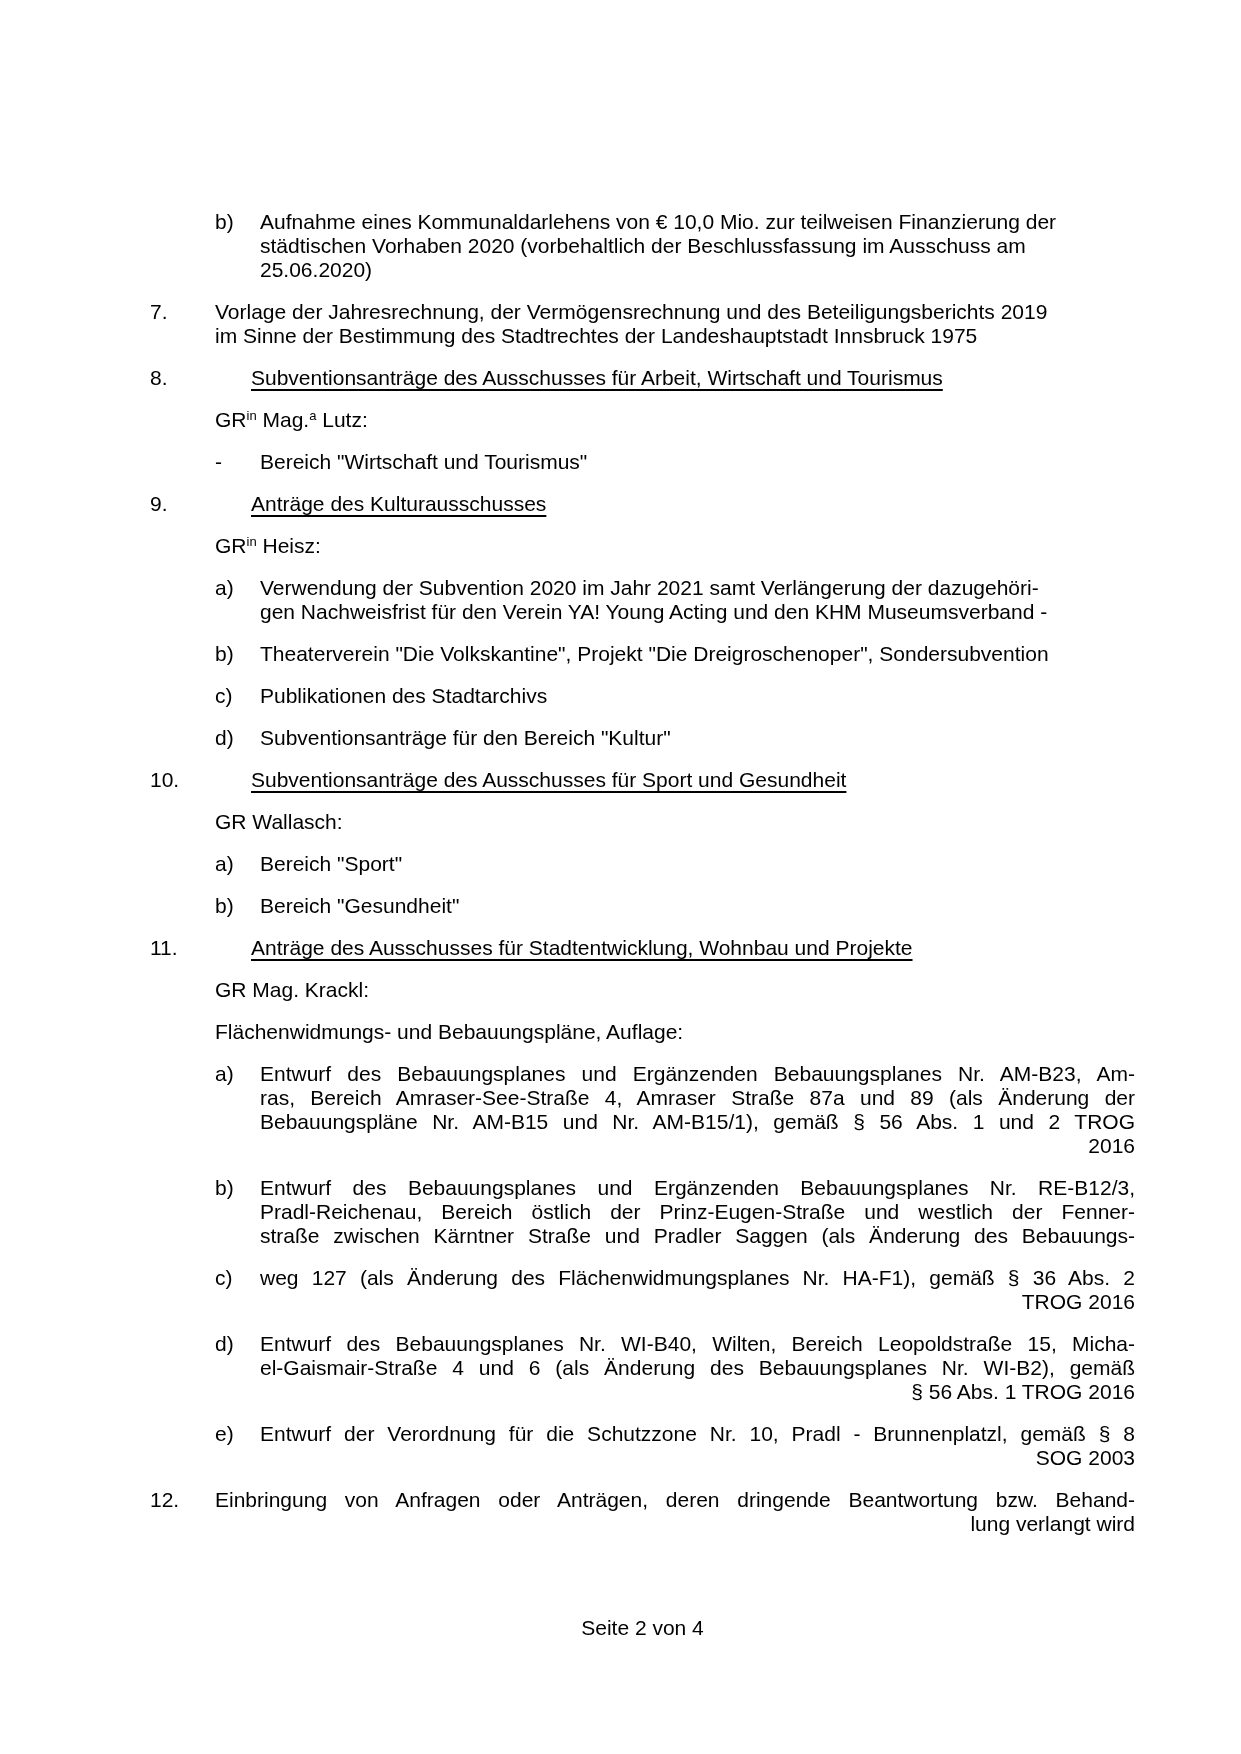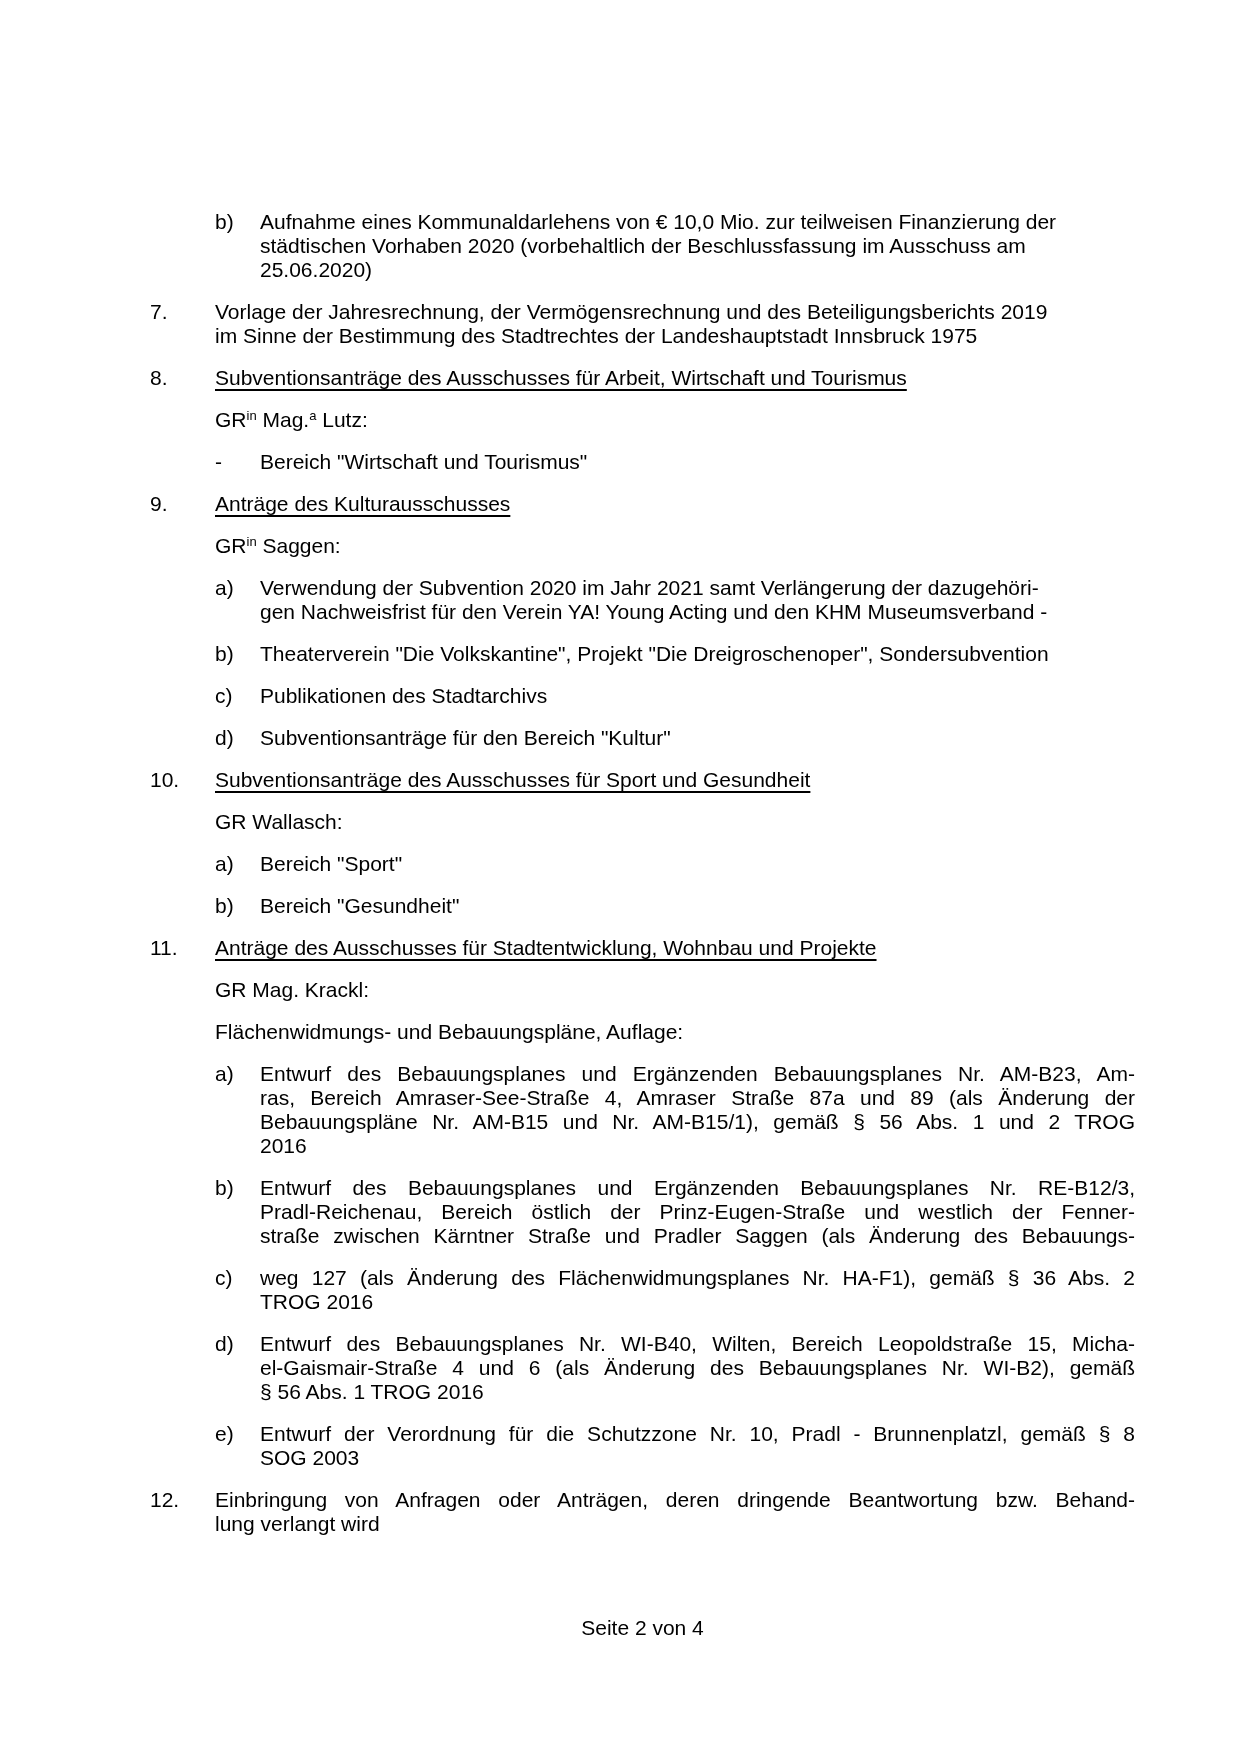--- a/index.html
+++ b/index.html
@@ -36,26 +36,27 @@
   }
   .content { flex: 1 1 auto; min-width: 0; }
   .line { white-space: pre; }
   .line.just {
     white-space: normal;
     text-align: justify;
     text-align-last: justify;
   }
   .line.jlast {
     white-space: normal;
-    text-align: left;
+    text-align: right;
   }
   .line.underline {
     text-decoration: underline;
     text-decoration-thickness: 2px;
     text-underline-offset: 4px;
+    margin-left: 36px;
   }
   sup.s {
     font-size: 13px;
     line-height: 0;
     vertical-align: baseline;
     position: relative;
     top: -7px;
   }
   .footer {
     position: absolute;
@@ -106,21 +107,21 @@
       </div>
       <div class="row">
         <div class="num">9.</div>
         <div class="content">
           <div class="line underline">Anträge des Kulturausschusses</div>
         </div>
       </div>
       <div class="row">
         <div class="num"></div>
         <div class="content">
-          <div class="line"><span>GR</span><sup class="s">in</sup><span> Saggen:</span></div>
+          <div class="line"><span>GR</span><sup class="s">in</sup><span> Heisz:</span></div>
         </div>
       </div>
       <div class="row sub">
         <div class="sublabel">a)</div>
         <div class="content">
           <div class="line">Verwendung der Subvention 2020 im Jahr 2021 samt Verlängerung der dazugehöri-</div>
           <div class="line">gen Nachweisfrist für den Verein YA! Young Acting und den KHM Museumsverband -</div>
         </div>
       </div>
       <div class="row sub">

